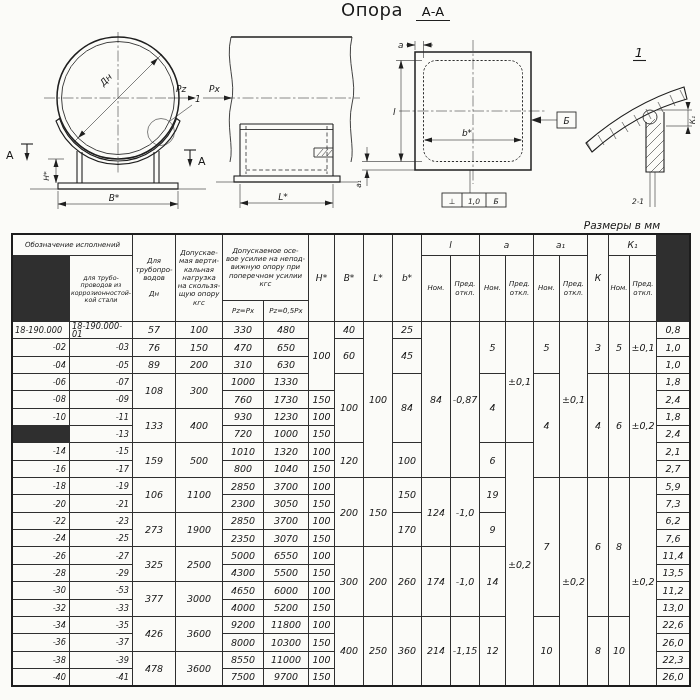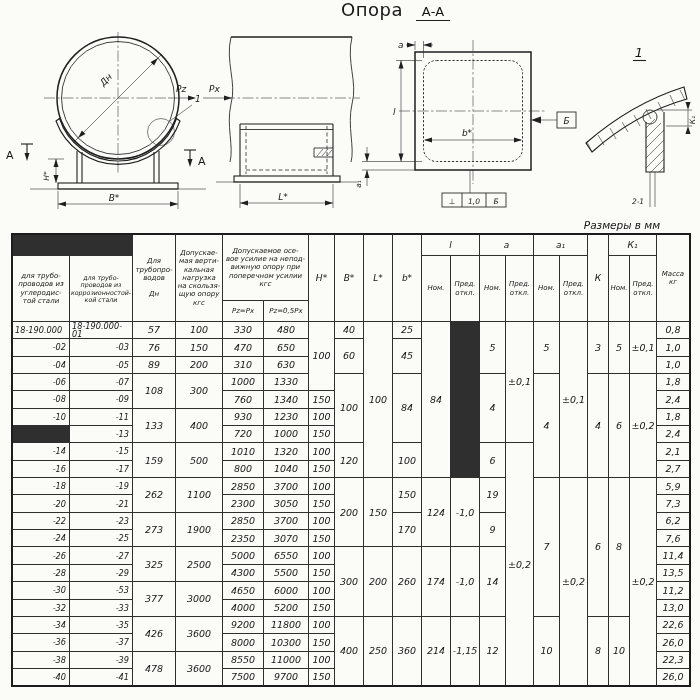--- a/index.html
+++ b/index.html
@@ -189,24 +189,21 @@
     <use href="#arr" transform="translate(688 110) rotate(90)"></use>
     <use href="#arr" transform="translate(688 126) rotate(-90)"></use>
     <text class="it sm2" x="695" y="120" transform="rotate(-90 695 120)" text-anchor="middle">К₁</text>
     <line class="tn" x1="650" y1="172" x2="650" y2="207"></line>
     <line class="tn" x1="655" y1="172" x2="655" y2="207"></line>
     <text class="it sm2" x="638" y="204" text-anchor="middle">2-1</text>
   </g>
 </svg>
 
 <div class="tbl">
-      <div class="c h" style="grid-area: 2 / 1 / span 2 / span 1;">для трубо-
-проводов из
-углеродис-
-той стали</div>
+      <div class="c h" style="grid-area: 1 / 1 / span 1 / span 2;">Обозначение исполнений</div>
       <div class="c h s" style="grid-area: 2 / 2 / span 2 / span 1;">для трубо-
 проводов из
 коррозионностой-
 кой стали</div>
       <div class="c h" style="grid-area: 1 / 3 / span 3 / span 1;">Для
 трубопро-
 водов
 
 Дн</div>
       <div class="c h" style="grid-area: 1 / 4 / span 3 / span 1;">Допускае-
@@ -237,22 +234,20 @@
 откл.</div>
       <div class="c m" style="grid-area: 1 / 15 / span 1 / span 2;">а₁</div>
       <div class="c h" style="grid-area: 2 / 15 / span 2 / span 1;">Ном.</div>
       <div class="c h" style="grid-area: 2 / 16 / span 2 / span 1;">Пред.
 откл.</div>
       <div class="c m" style="grid-area: 1 / 17 / span 3 / span 1;">К</div>
       <div class="c m" style="grid-area: 1 / 18 / span 1 / span 2;">К₁</div>
       <div class="c h" style="grid-area: 2 / 18 / span 2 / span 1;">Ном.</div>
       <div class="c h" style="grid-area: 2 / 19 / span 2 / span 1;">Пред.
 откл.</div>
-      <div class="c h" style="grid-area: 1 / 20 / span 3 / span 1;">Масса
-кг</div>
       <div class="c L" style="grid-area: 4 / 1 / span 1 / span 1;">18-190.000</div>
       <div class="c R" style="grid-area: 5 / 1 / span 1 / span 1;">-02</div>
       <div class="c R" style="grid-area: 6 / 1 / span 1 / span 1;">-04</div>
       <div class="c R" style="grid-area: 7 / 1 / span 1 / span 1;">-06</div>
       <div class="c R" style="grid-area: 8 / 1 / span 1 / span 1;">-08</div>
       <div class="c R" style="grid-area: 9 / 1 / span 1 / span 1;">-10</div>
       <div class="c R" style="grid-area: 10 / 1 / span 1 / span 1; margin-top: 32px;">-12</div>
       <div class="c R" style="grid-area: 11 / 1 / span 1 / span 1;">-14</div>
       <div class="c R" style="grid-area: 12 / 1 / span 1 / span 1;">-16</div>
       <div class="c R" style="grid-area: 13 / 1 / span 1 / span 1;">-18</div>
@@ -287,21 +282,21 @@
       <div class="c R" style="grid-area: 21 / 2 / span 1 / span 1;">-35</div>
       <div class="c R" style="grid-area: 22 / 2 / span 1 / span 1;">-37</div>
       <div class="c R" style="grid-area: 23 / 2 / span 1 / span 1;">-39</div>
       <div class="c R" style="grid-area: 24 / 2 / span 1 / span 1;">-41</div>
       <div class="c" style="grid-area: 4 / 3 / span 1 / span 1;">57</div>
       <div class="c" style="grid-area: 5 / 3 / span 1 / span 1;">76</div>
       <div class="c" style="grid-area: 6 / 3 / span 1 / span 1;">89</div>
       <div class="c" style="grid-area: 7 / 3 / span 2 / span 1;">108</div>
       <div class="c" style="grid-area: 9 / 3 / span 2 / span 1;">133</div>
       <div class="c" style="grid-area: 11 / 3 / span 2 / span 1;">159</div>
-      <div class="c" style="grid-area: 13 / 3 / span 2 / span 1;">262</div>
+      <div class="c" style="grid-area: 13 / 3 / span 2 / span 1;">106</div>
       <div class="c" style="grid-area: 15 / 3 / span 2 / span 1;">273</div>
       <div class="c" style="grid-area: 17 / 3 / span 2 / span 1;">325</div>
       <div class="c" style="grid-area: 19 / 3 / span 2 / span 1;">377</div>
       <div class="c" style="grid-area: 21 / 3 / span 2 / span 1;">426</div>
       <div class="c" style="grid-area: 23 / 3 / span 2 / span 1;">478</div>
       <div class="c" style="grid-area: 4 / 4 / span 1 / span 1;">100</div>
       <div class="c" style="grid-area: 5 / 4 / span 1 / span 1;">150</div>
       <div class="c" style="grid-area: 6 / 4 / span 1 / span 1;">200</div>
       <div class="c" style="grid-area: 7 / 4 / span 2 / span 1;">300</div>
       <div class="c" style="grid-area: 9 / 4 / span 2 / span 1;">400</div>
@@ -330,21 +325,21 @@
       <div class="c" style="grid-area: 19 / 5 / span 1 / span 1;">4650</div>
       <div class="c" style="grid-area: 20 / 5 / span 1 / span 1;">4000</div>
       <div class="c" style="grid-area: 21 / 5 / span 1 / span 1;">9200</div>
       <div class="c" style="grid-area: 22 / 5 / span 1 / span 1;">8000</div>
       <div class="c" style="grid-area: 23 / 5 / span 1 / span 1;">8550</div>
       <div class="c" style="grid-area: 24 / 5 / span 1 / span 1;">7500</div>
       <div class="c" style="grid-area: 4 / 6 / span 1 / span 1;">480</div>
       <div class="c" style="grid-area: 5 / 6 / span 1 / span 1;">650</div>
       <div class="c" style="grid-area: 6 / 6 / span 1 / span 1;">630</div>
       <div class="c" style="grid-area: 7 / 6 / span 1 / span 1;">1330</div>
-      <div class="c" style="grid-area: 8 / 6 / span 1 / span 1;">1340</div>
+      <div class="c" style="grid-area: 8 / 6 / span 1 / span 1;">1730</div>
       <div class="c" style="grid-area: 9 / 6 / span 1 / span 1;">1230</div>
       <div class="c" style="grid-area: 10 / 6 / span 1 / span 1;">1000</div>
       <div class="c" style="grid-area: 11 / 6 / span 1 / span 1;">1320</div>
       <div class="c" style="grid-area: 12 / 6 / span 1 / span 1;">1040</div>
       <div class="c" style="grid-area: 13 / 6 / span 1 / span 1;">3700</div>
       <div class="c" style="grid-area: 14 / 6 / span 1 / span 1;">3050</div>
       <div class="c" style="grid-area: 15 / 6 / span 1 / span 1;">3700</div>
       <div class="c" style="grid-area: 16 / 6 / span 1 / span 1;">3070</div>
       <div class="c" style="grid-area: 17 / 6 / span 1 / span 1;">6550</div>
       <div class="c" style="grid-area: 18 / 6 / span 1 / span 1;">5500</div>
@@ -388,20 +383,21 @@
       <div class="c" style="grid-area: 7 / 10 / span 4 / span 1;">84</div>
       <div class="c" style="grid-area: 11 / 10 / span 2 / span 1;">100</div>
       <div class="c" style="grid-area: 13 / 10 / span 2 / span 1;">150</div>
       <div class="c" style="grid-area: 15 / 10 / span 2 / span 1;">170</div>
       <div class="c" style="grid-area: 17 / 10 / span 4 / span 1;">260</div>
       <div class="c" style="grid-area: 21 / 10 / span 4 / span 1;">360</div>
       <div class="c" style="grid-area: 4 / 11 / span 9 / span 1;">84</div>
       <div class="c" style="grid-area: 13 / 11 / span 4 / span 1;">124</div>
       <div class="c" style="grid-area: 17 / 11 / span 4 / span 1;">174</div>
       <div class="c" style="grid-area: 21 / 11 / span 4 / span 1;">214</div>
+      <div class="c" style="grid-area: 4 / 12 / span 9 / span 1;">-0,87</div>
       <div class="c" style="grid-area: 13 / 12 / span 4 / span 1;">-1,0</div>
       <div class="c" style="grid-area: 17 / 12 / span 4 / span 1;">-1,0</div>
       <div class="c" style="grid-area: 21 / 12 / span 4 / span 1;">-1,15</div>
       <div class="c" style="grid-area: 4 / 13 / span 3 / span 1;">5</div>
       <div class="c" style="grid-area: 7 / 13 / span 4 / span 1;">4</div>
       <div class="c" style="grid-area: 11 / 13 / span 2 / span 1;">6</div>
       <div class="c" style="grid-area: 13 / 13 / span 2 / span 1;">19</div>
       <div class="c" style="grid-area: 15 / 13 / span 2 / span 1;">9</div>
       <div class="c" style="grid-area: 17 / 13 / span 4 / span 1;">14</div>
       <div class="c" style="grid-area: 21 / 13 / span 4 / span 1;">12</div>

